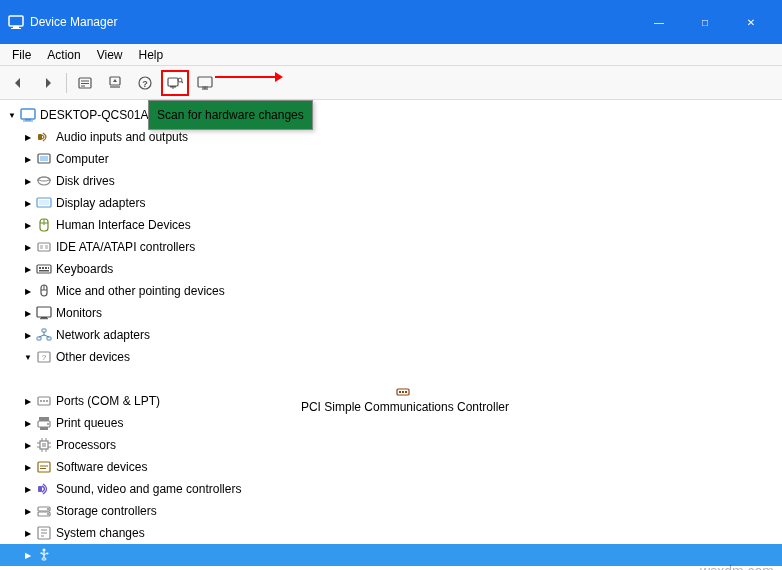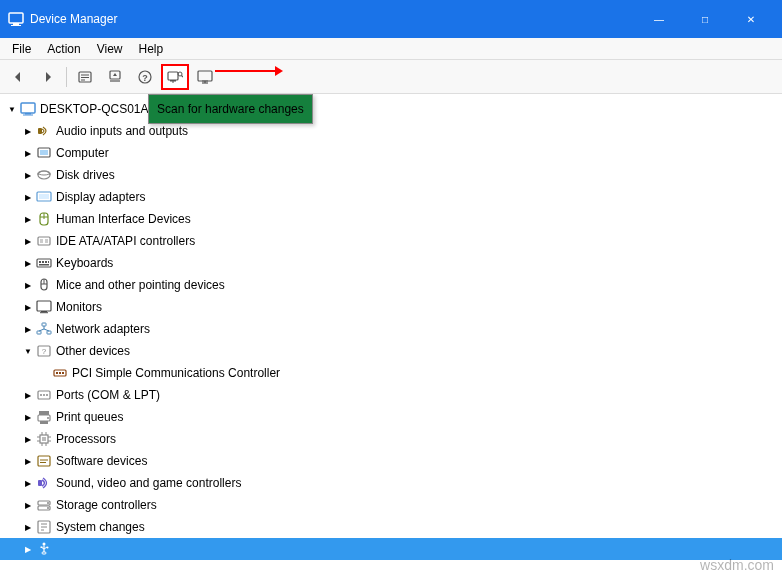--- a/index.html
+++ b/index.html
@@ -8,21 +8,21 @@
       height: 570px;
       overflow: hidden;
       font-family: 'Segoe UI', sans-serif;
       font-size: 12px;
       background: #f0f0f0;
     }
 
     
     .title-bar {
       background: #1a73e8;
-      height: 38px;
+      height: 44px;
       display: flex;
       align-items: center;
       padding: 0 8px;
       color: white;
       user-select: none;
     }
     .title-bar-icon {
       width: 16px;
       height: 16px;
       margin-right: 6px;
@@ -161,21 +161,21 @@
       align-items: center;
       justify-content: center;
     }
     .tree-label {
       font-size: 12px;
     }
 
     
     .indent-0 { padding-left: 4px; }
     .indent-1 { padding-left: 20px; }
-    .indent-2 { padding-left: 36px; }
+    .indent-2 { padding-left: 36px; flex-direction: column; }
     .icon-audio { color: #8B6914; }
 
     
     .watermark {
       position: absolute;
       bottom: 5px;
       right: 8px;
       font-size: 14px;
       color: rgba(0,0,0,0.3);
     }

